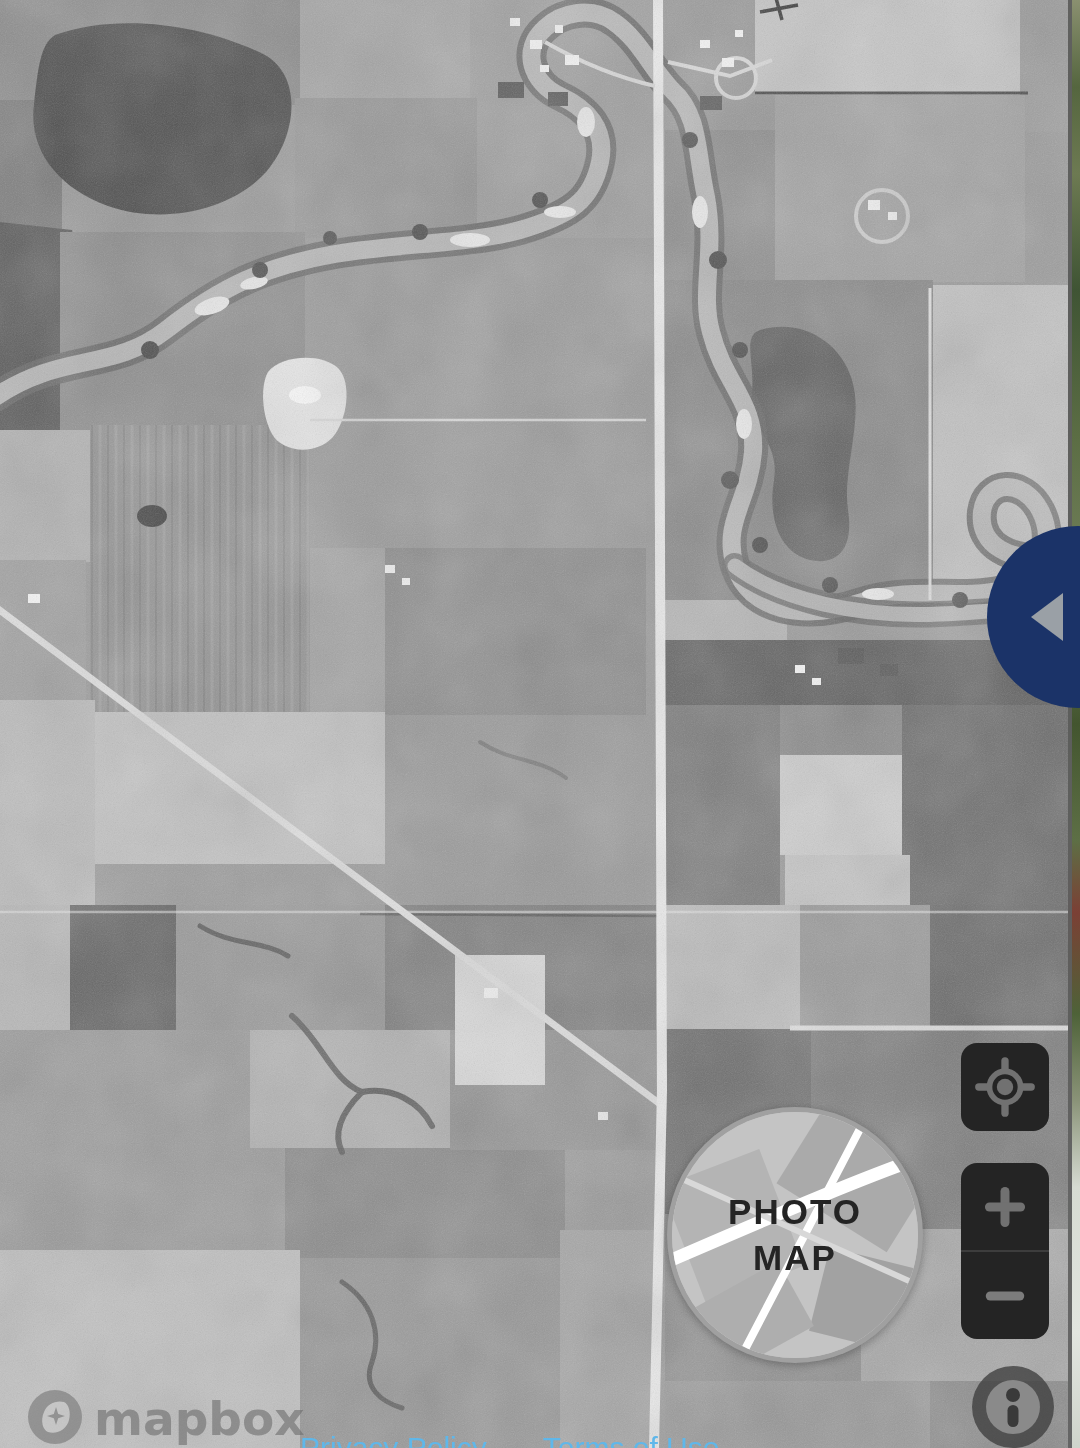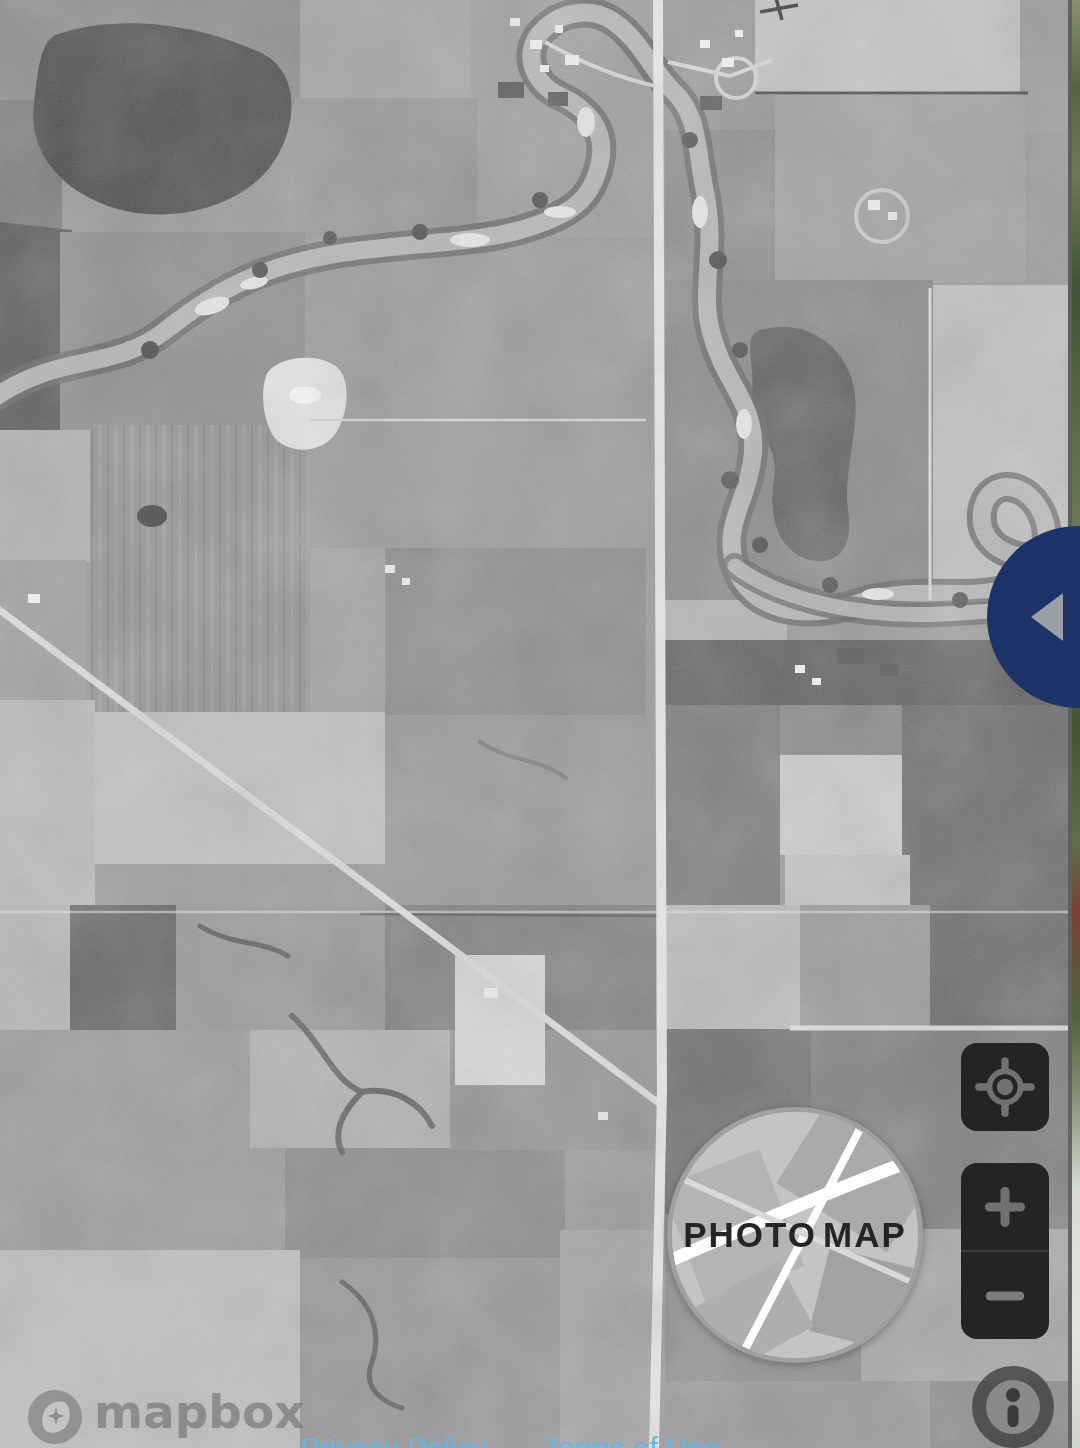--- a/index.html
+++ b/index.html
@@ -47,42 +47,42 @@
   }
   
   .layer-toggle{
     position:absolute;left:667px;top:1107px;width:256px;height:256px;z-index:4;
     border-radius:50%;overflow:hidden;cursor:pointer;
     border:5px solid rgba(158,158,158,.95);
     box-shadow:0 2px 10px rgba(0,0,0,.3);background:#c3c3c3;
   }
   .layer-toggle svg{position:absolute;inset:0;}
   .layer-toggle .toggle-label{
-    position:absolute;inset:0;display:flex;flex-direction:row;
+    position:absolute;inset:0;display:flex;flex-direction:column;
     align-items:center;justify-content:center;gap:6px;
     color:#242424;font-size:35px;font-weight:800;letter-spacing:2px;
     line-height:1.15;text-align:center;
   }
   
   .locate-button{
     position:absolute;left:961px;top:1043px;width:88px;height:88px;z-index:4;
     background:var(--control-bg,#242424);border-radius:16px;cursor:pointer;
     display:flex;align-items:center;justify-content:center;
   }
   .zoom-pill{
     position:absolute;left:961px;top:1163px;width:88px;height:176px;z-index:4;
     background:var(--control-bg,#242424);border-radius:16px;
     display:flex;flex-direction:column;
   }
   .zoom-pill .zbtn{flex:1;display:flex;align-items:center;justify-content:center;cursor:pointer;}
   .zoom-pill .divider{height:2px;background:#3d3d3d;}
   
   .mapbox-logo{
     position:absolute;left:26px;top:1388px;z-index:4;display:flex;
-    align-items:flex-start;gap:10px;opacity:.62;cursor:pointer;
+    align-items:flex-end;gap:10px;opacity:.62;cursor:pointer;
   }
   .mapbox-logo .word{
     color:#6e6e6e;font-family:"DejaVu Sans",sans-serif;font-weight:700;
     font-size:47px;letter-spacing:0px;line-height:1;padding-bottom:4px;
   }
   .info-button{
     position:absolute;left:972px;top:1366px;width:82px;height:82px;z-index:4;
     border-radius:50%;background:rgba(62,62,62,.78);cursor:pointer;
     display:flex;align-items:center;justify-content:center;
   }

